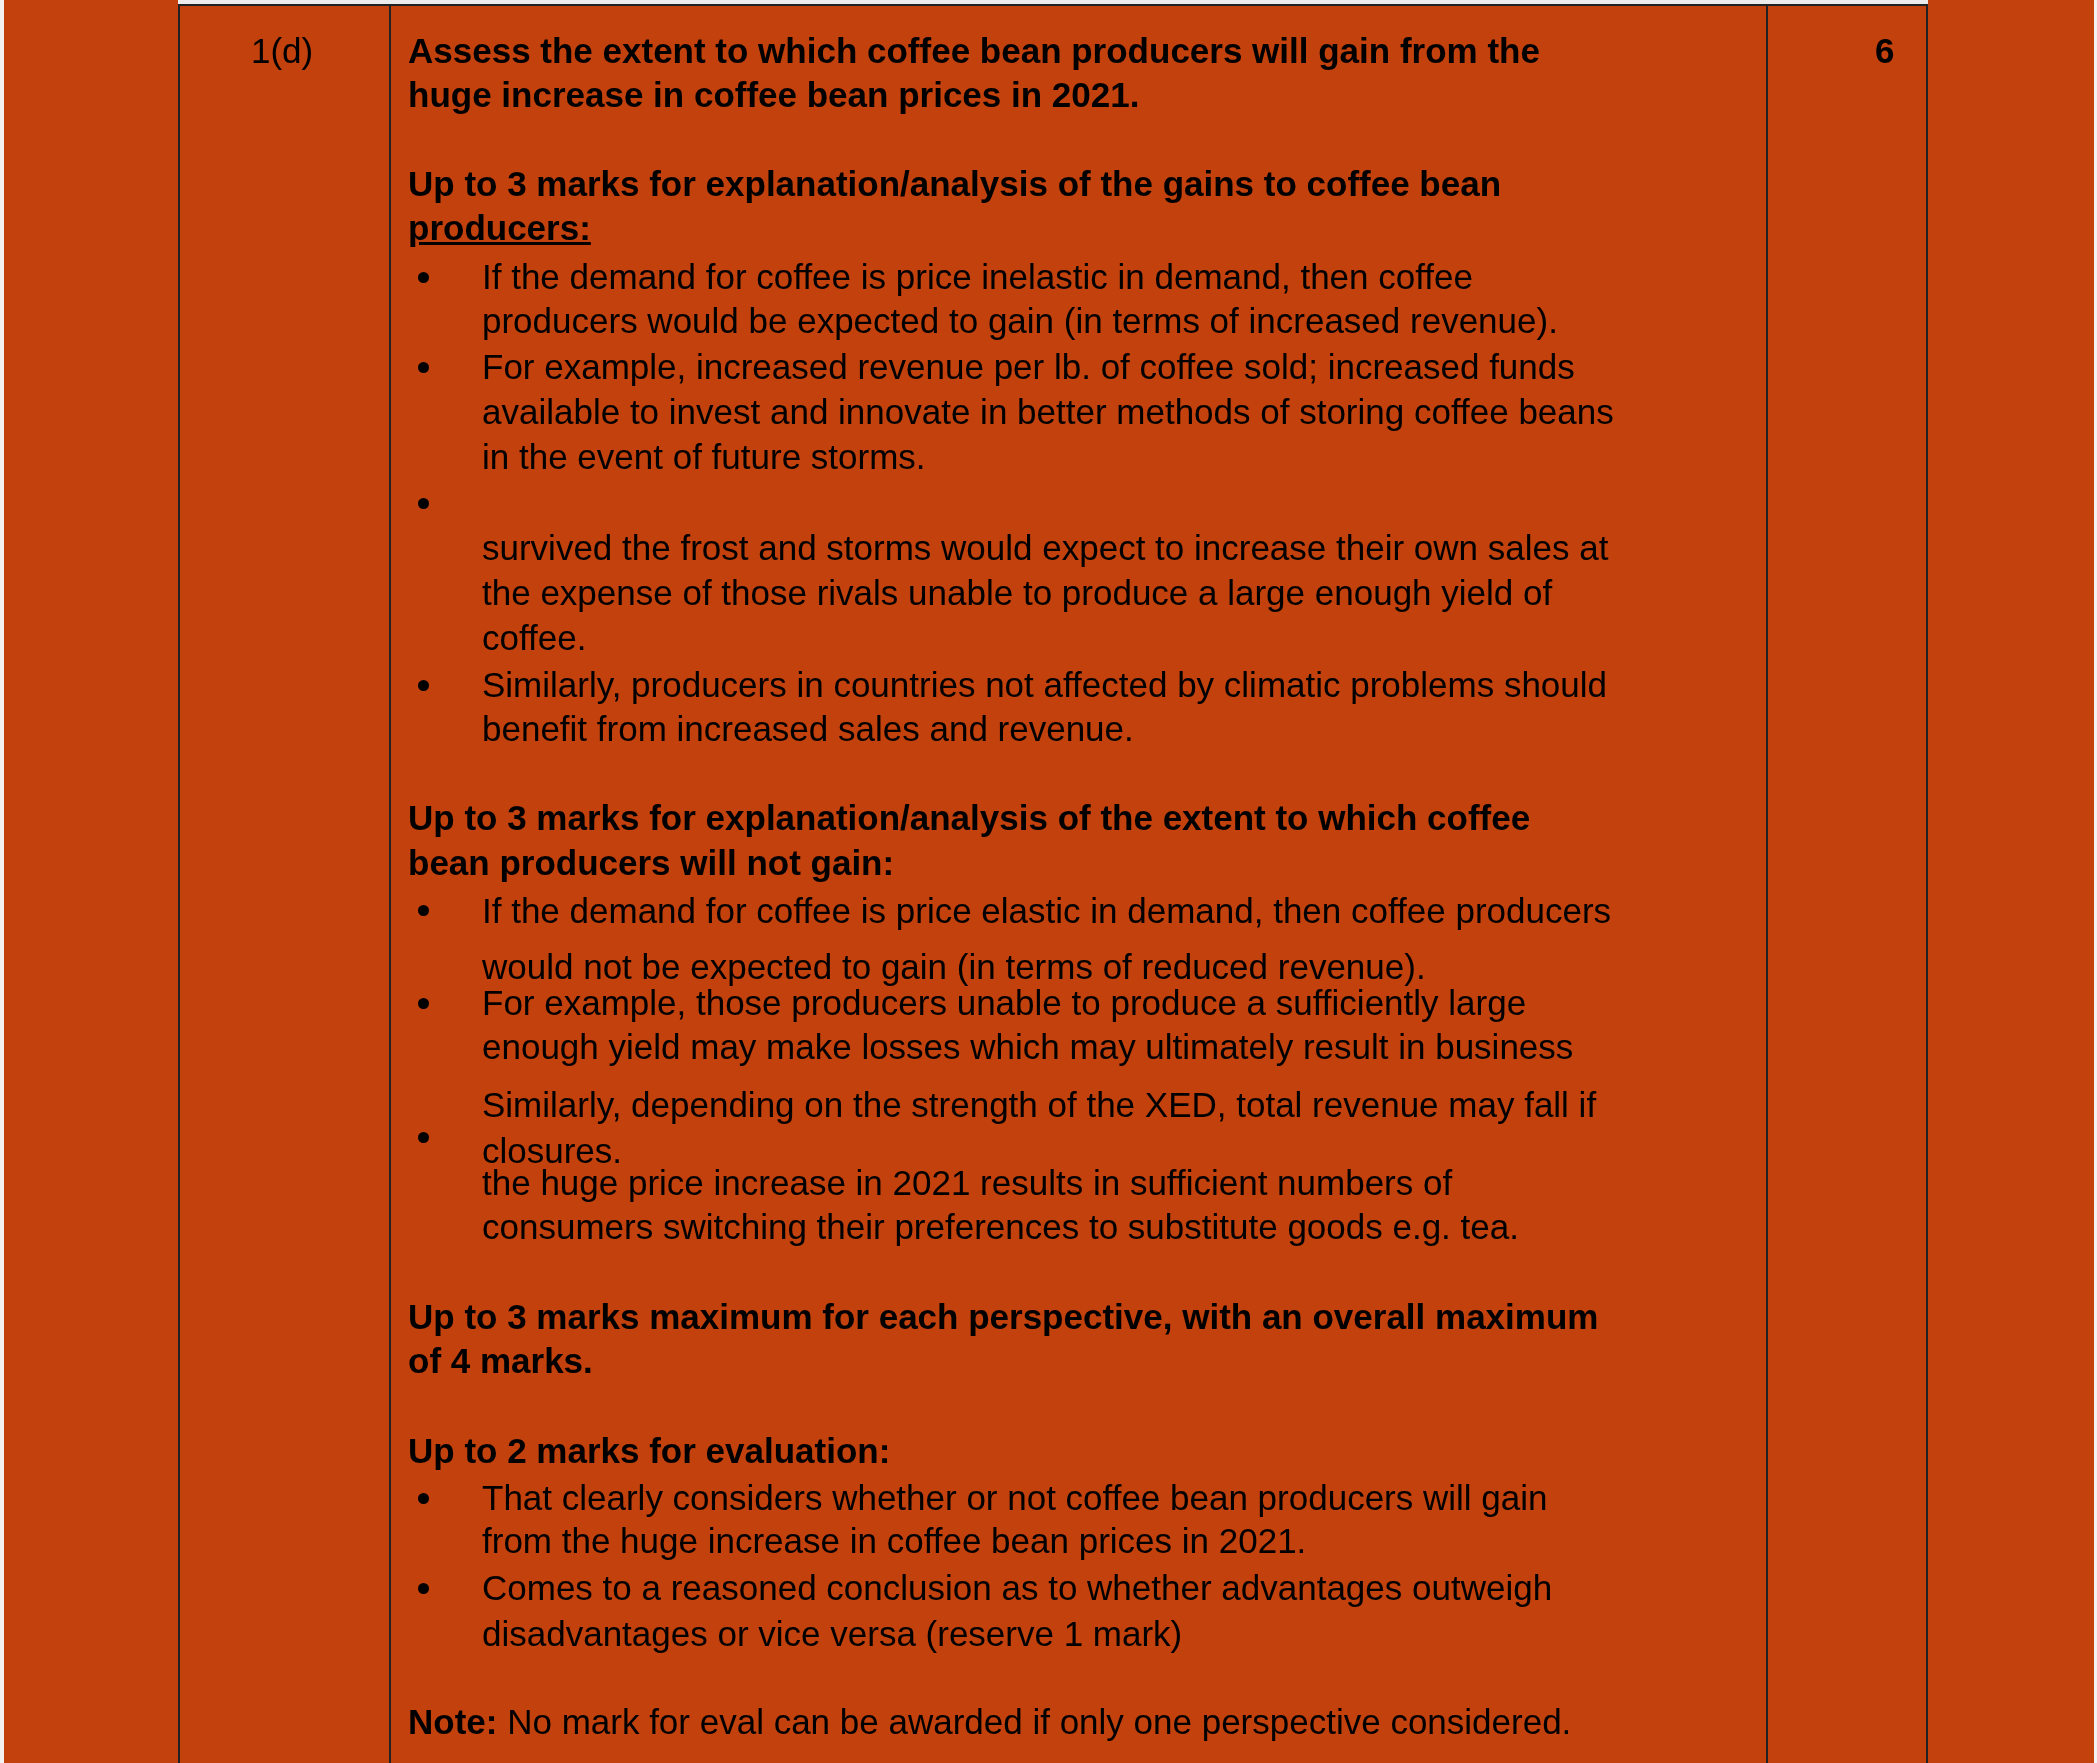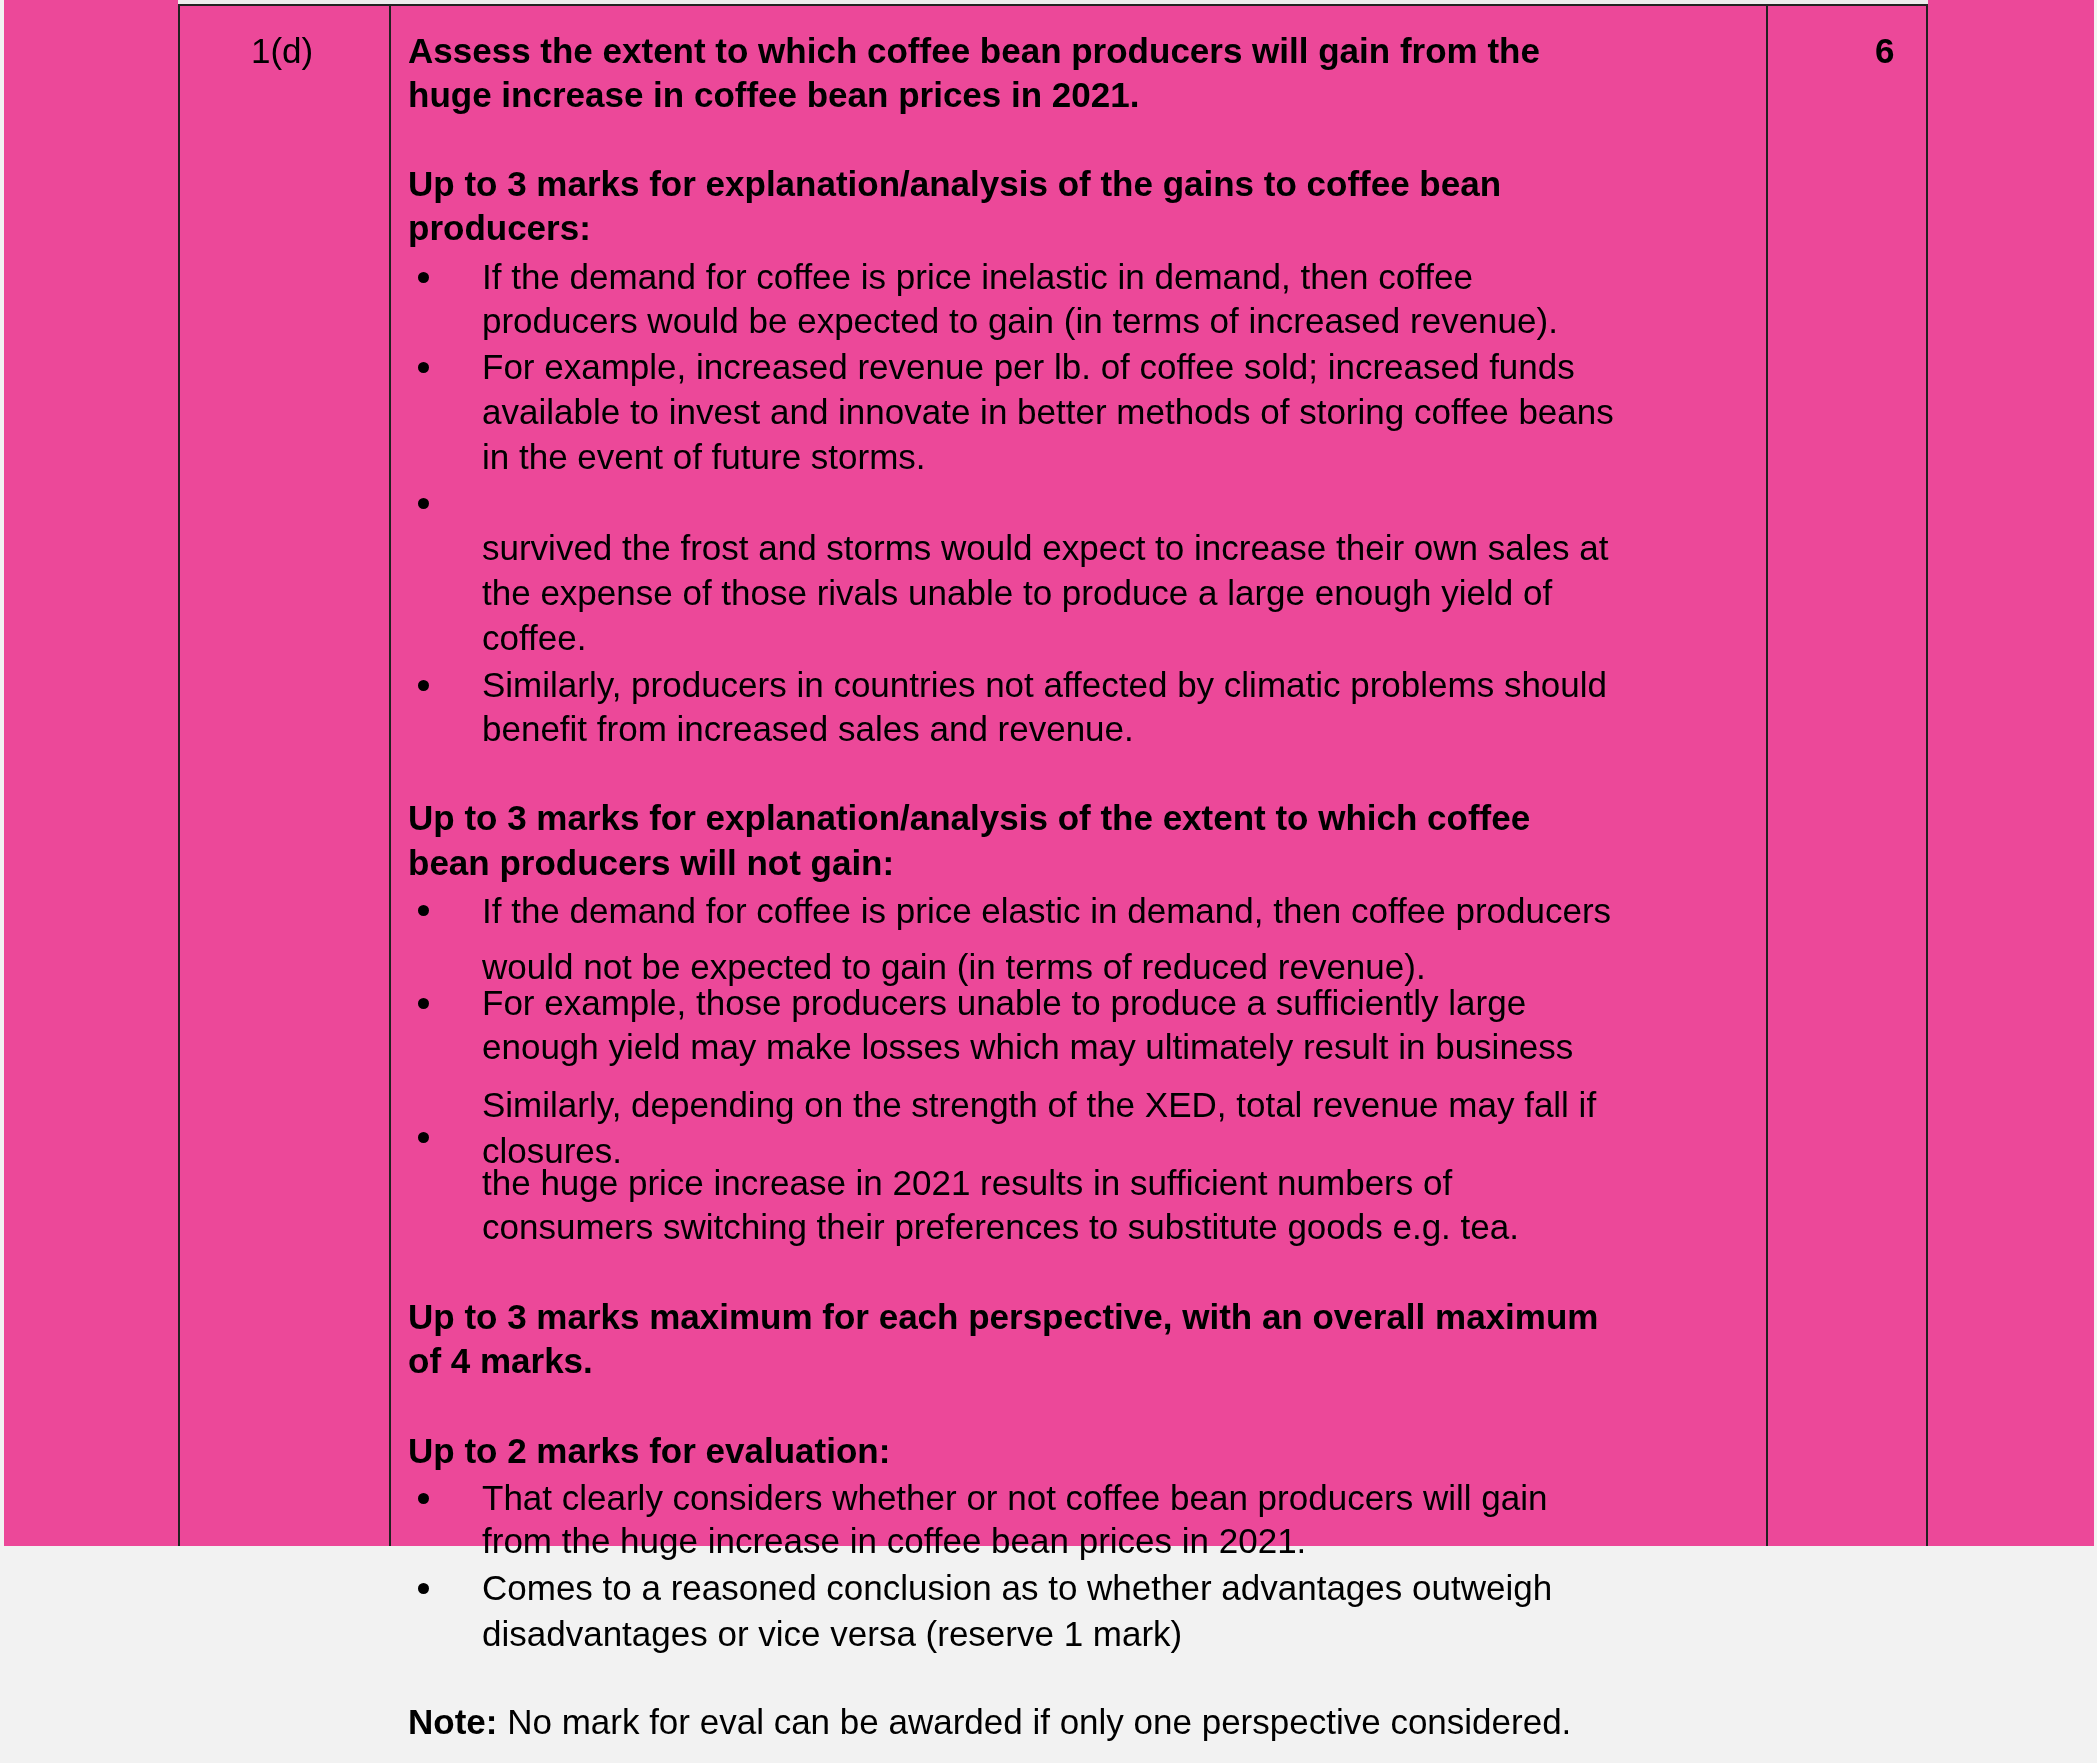--- a/index.html
+++ b/index.html
@@ -1,21 +1,21 @@
 <!DOCTYPE html>
 <html><head>
 <meta charset="utf-8">
 <style>
   html, body { margin: 0; padding: 0; }
   body {
     width: 2097px; height: 1763px; overflow: hidden;
     background: #f2f2f2; position: relative;
     font-family: "Liberation Sans", sans-serif; color: #000;
   }
-  .page { position: absolute; left: 4px; top: 0; width: 2090px; height: 1546px; background: #ec4899; }
+  .page { position: absolute; left: 4px; top: 0; width: 2090px; height: 1763px; background: #c2410c; }
   .vline { position: absolute; top: 5px; bottom: 0; width: 2px; background: #222; }
   .hline { position: absolute; left: 174px; width: 1750px; height: 2px; background: #222; }
   .topstrip { position: absolute; left: 174px; width: 1750px; top: 0; height: 5px; background: #ececec; }
   .txt { position: absolute; white-space: nowrap; font-size: 35px; line-height: 45px; }
   .b { font-weight: bold; }
   .qnum { left: 247px; top: 28px; }
   .marks { left: 1871px; top: 28px; font-weight: bold; }
   .bullet { position: absolute; width: 11px; height: 11px; border-radius: 50%; background: #000; left: 414px; }
   .line { left: 404px; }
   .iline { left: 478px; }
@@ -31,21 +31,21 @@
   <div class="vline" style="left:1762px"></div>
   <div class="vline" style="left:1922px"></div>
 
   <div class="txt qnum">1(d)</div>
   <div class="txt marks">6</div>
 
   <div id="answer"></div>
 <div class="txt line b" style="top: 28px;">Assess the extent to which coffee bean producers will gain from the</div>
     <div class="txt line b" style="top: 72px;">huge increase in coffee bean prices in 2021.</div>
     <div class="txt line b" style="top: 161px;">Up to 3 marks for explanation/analysis of the gains to coffee bean</div>
-    <div class="txt line b" style="top: 205px;">producers:</div>
+    <div class="txt line b" style="top: 205px; text-decoration: underline;">producers:</div>
     <div class="txt iline" style="top: 254px;">If the demand for coffee is price inelastic in demand, then coffee</div>
     <div class="bullet" style="top: 272px;"></div>
     <div class="txt iline" style="top: 298px;">producers would be expected to gain (in terms of increased revenue).</div>
     <div class="txt iline" style="top: 344px;">For example, increased revenue per lb. of coffee sold; increased funds</div>
     <div class="bullet" style="top: 362px;"></div>
     <div class="txt iline" style="top: 389px;">available to invest and innovate in better methods of storing coffee beans</div>
     <div class="txt iline" style="top: 434px; text-align: center;">in the event of future storms.</div>
     <div class="bullet" style="top: 498px;"></div>
     <div class="txt iline" style="top: 525px;">survived the frost and storms would expect to increase their own sales at</div>
     <div class="txt iline" style="top: 570px;">the expense of those rivals unable to produce a large enough yield of</div>

